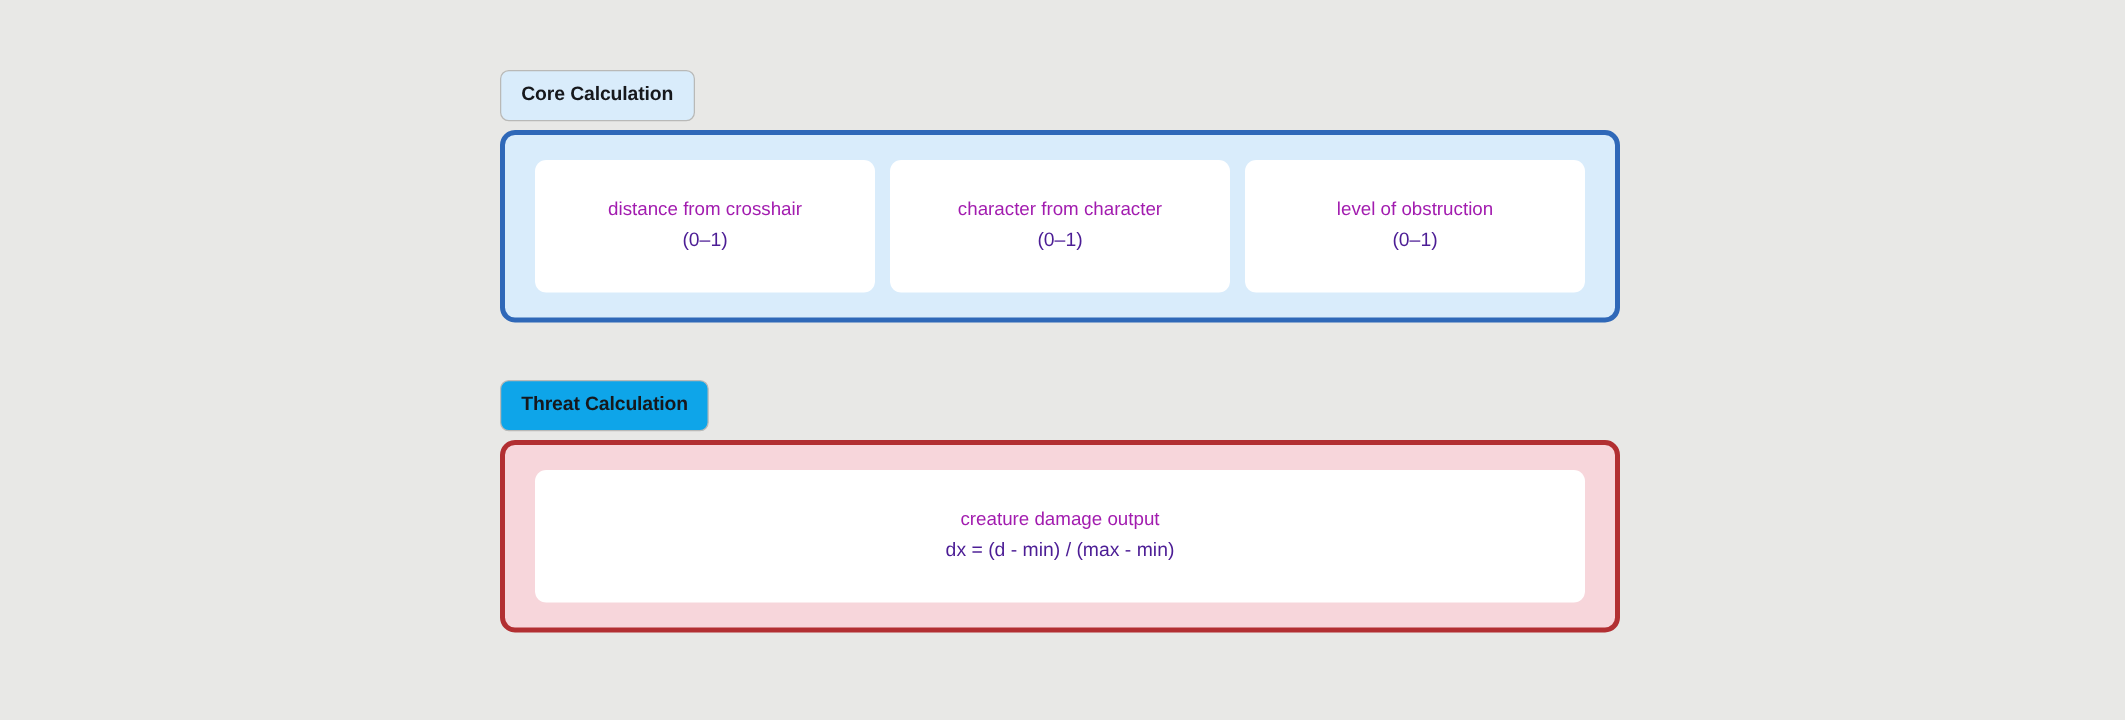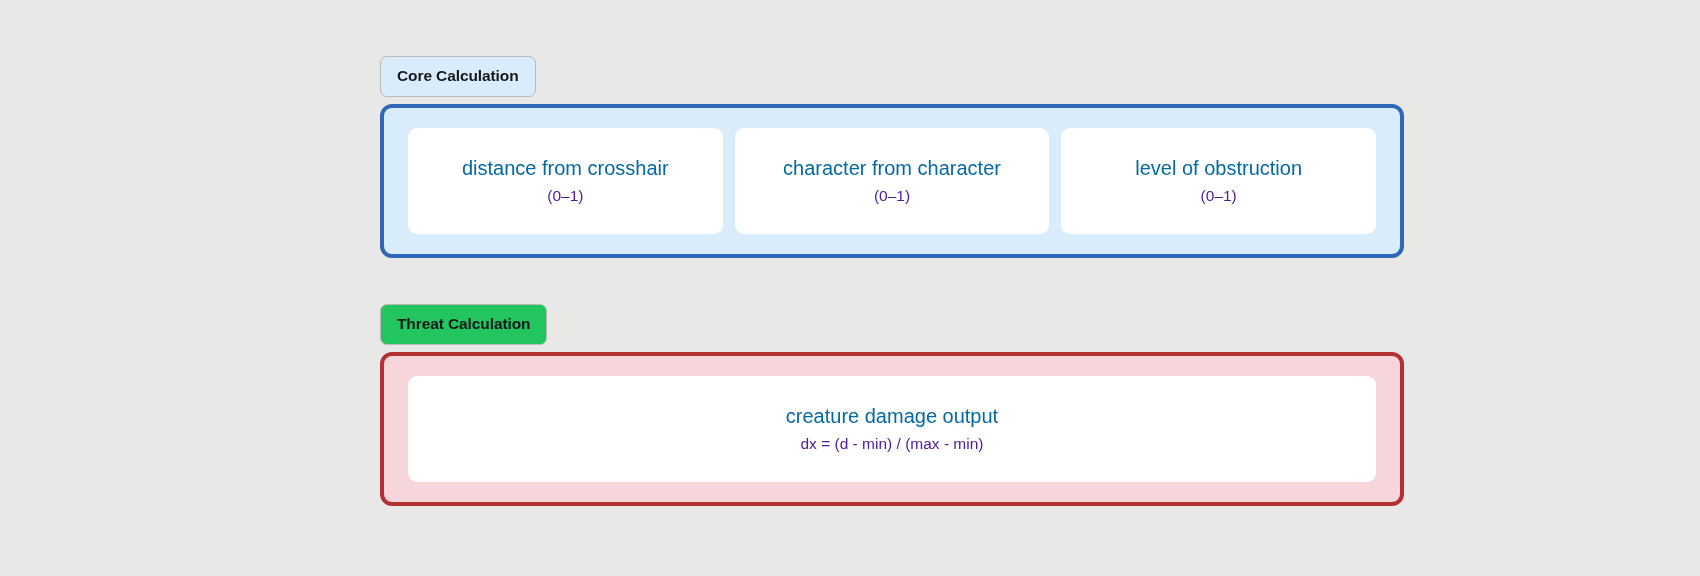--- a/index.html
+++ b/index.html
@@ -16,22 +16,22 @@
 
   .canvas {
     position: relative;
     width: 1700px;
     height: 576px;
   }
 
   
   .group {
     position: absolute;
-    left: 380px;
-    width: 1024px;
+    left: 400px;
+    width: 896px;
   }
   .group.core  { top: 56px; }
   .group.threat{ top: 304px; }
 
   
   .group-label {
     display: inline-block;
     box-sizing: border-box;
     padding: 11px 16px 12px 16px;
     border: 1px solid #b9b9b7;
@@ -39,21 +39,21 @@
     font-size: 15.5px;
     font-weight: bold;
     line-height: 1;
     color: #16181c;
     letter-spacing: -0.1px;
     white-space: nowrap;
     position: relative;
     z-index: 2;
   }
   .core .group-label   { background: #d9ecfb; }
-  .threat .group-label { background: #22c55e; }
+  .threat .group-label { background: #0ea5e9; }
 
   
   .group-box {
     box-sizing: border-box;
     margin-top: 7px;
     border-radius: 12px;
     padding: 20px 24px;
     display: flex;
     gap: 12px;
   }
@@ -76,23 +76,23 @@
     height: 106px;
     display: flex;
     flex-direction: column;
     align-items: center;
     justify-content: center;
     gap: 7px;
     padding: 8px 10px;
     text-align: center;
   }
   .card-title {
-    font-size: 20px;
+    font-size: 15px;
     line-height: 1.15;
-    color: #0369a1;
+    color: #a21caf;
     white-space: nowrap;
   }
   .card-sub {
     font-size: 15.5px;
     line-height: 1.15;
     color: #4c1d95;
     white-space: nowrap;
   }
 </style>
 </head>

